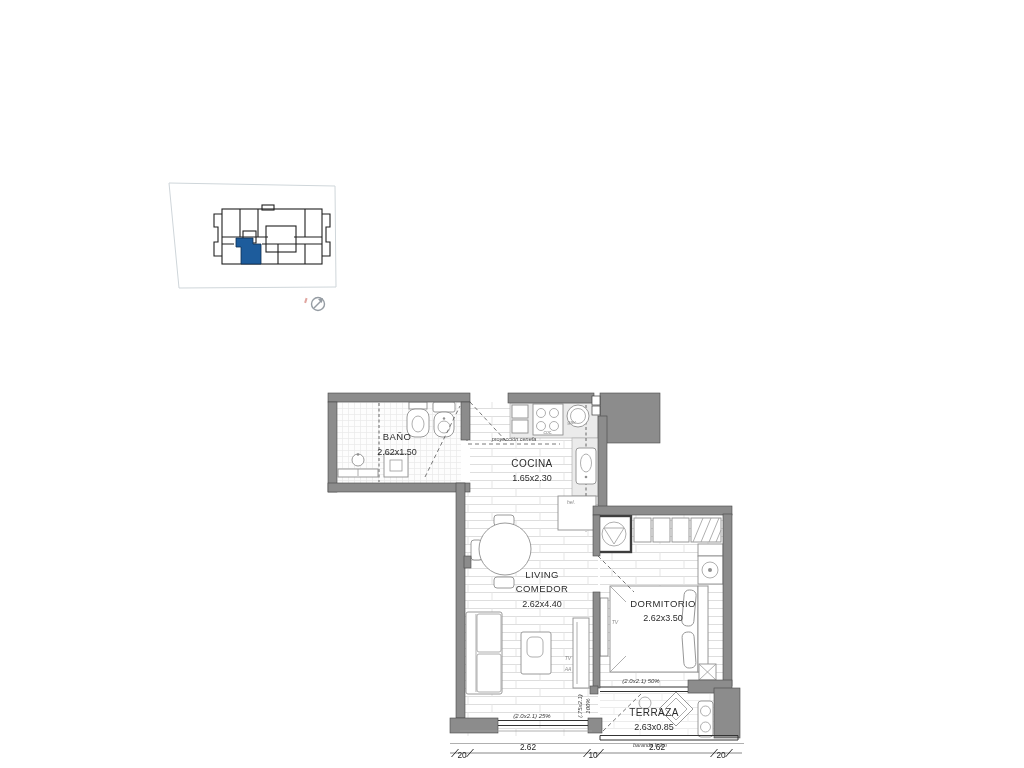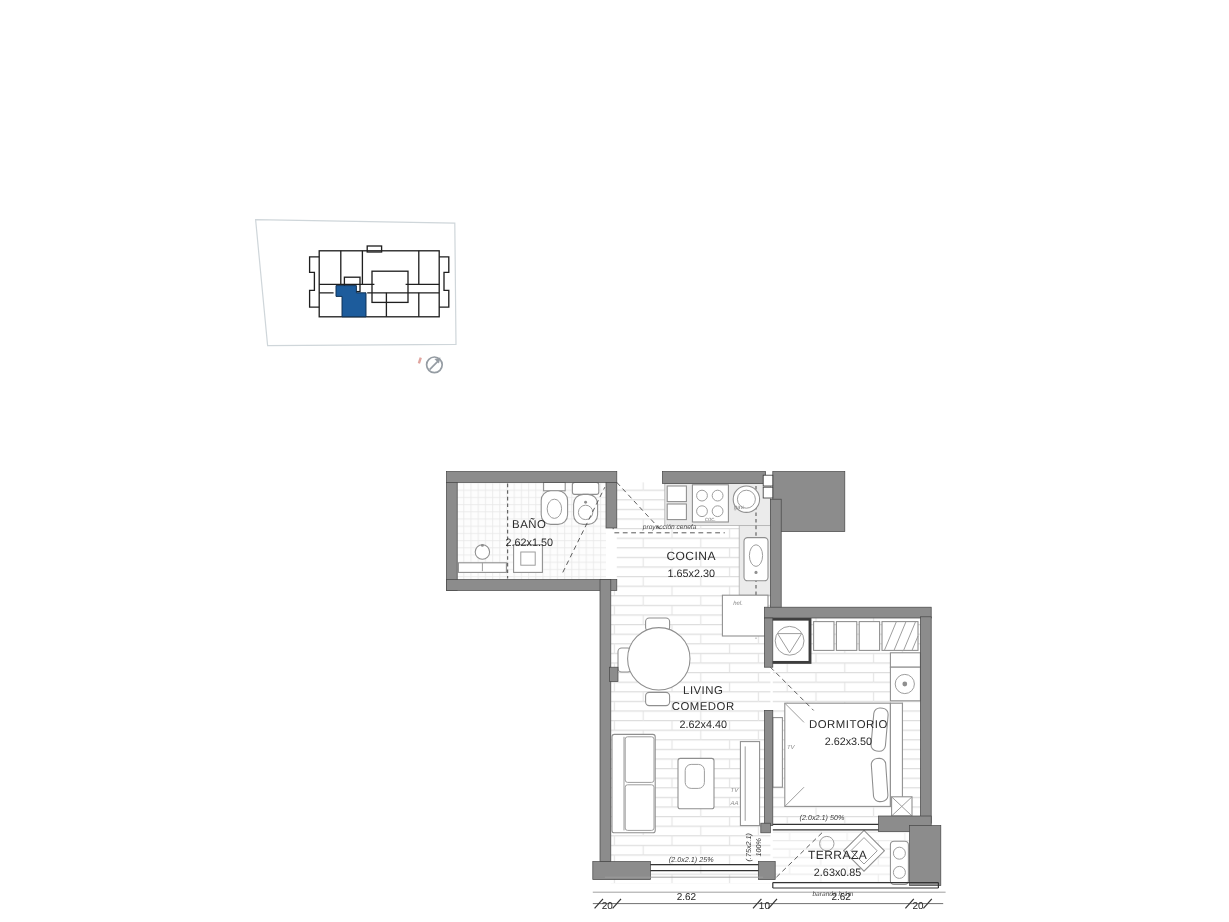--- a/index.html
+++ b/index.html
@@ -1,17 +1,17 @@
 <!DOCTYPE html>
 <html><head>
 <meta charset="utf-8">
 <style>
   html,body{margin:0;padding:0;background:#ffffff;}
   .canvas{position:relative;width:820px;height:768px;background:#ffffff;overflow:hidden;
-          font-family:"Liberation Sans", sans-serif;margin-left:44px;}
+          font-family:"Liberation Sans", sans-serif;}
   svg{position:absolute;left:0;top:0;}
   text{font-family:"Liberation Sans", sans-serif;fill:#2e2e2e;}
   .room-name{font-size:9.5px;letter-spacing:.4px;fill:#2b2b2b;}
   .room-name-lg{font-size:10px;letter-spacing:.4px;fill:#2b2b2b;}
   .room-dims{font-size:9px;fill:#2b2b2b;}
   .anno{font-size:6px;font-style:italic;fill:#3a3a3a;}
   .tiny{font-size:5.5px;font-style:italic;fill:#4a4a4a;}
   .micro{font-size:5px;font-style:italic;fill:#8a8a8a;}
   .dimtxt{font-size:8.3px;fill:#222;}
   .wall{fill:#8c8c8c;stroke:#474747;stroke-width:.6;}

